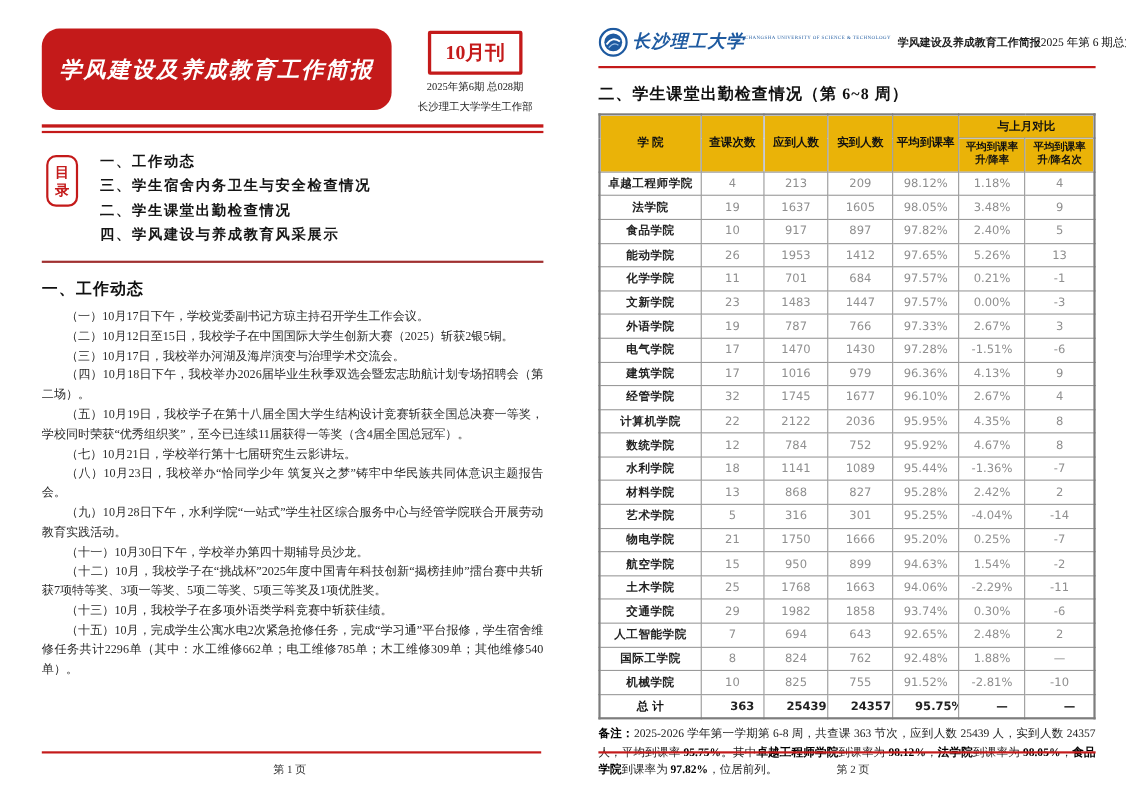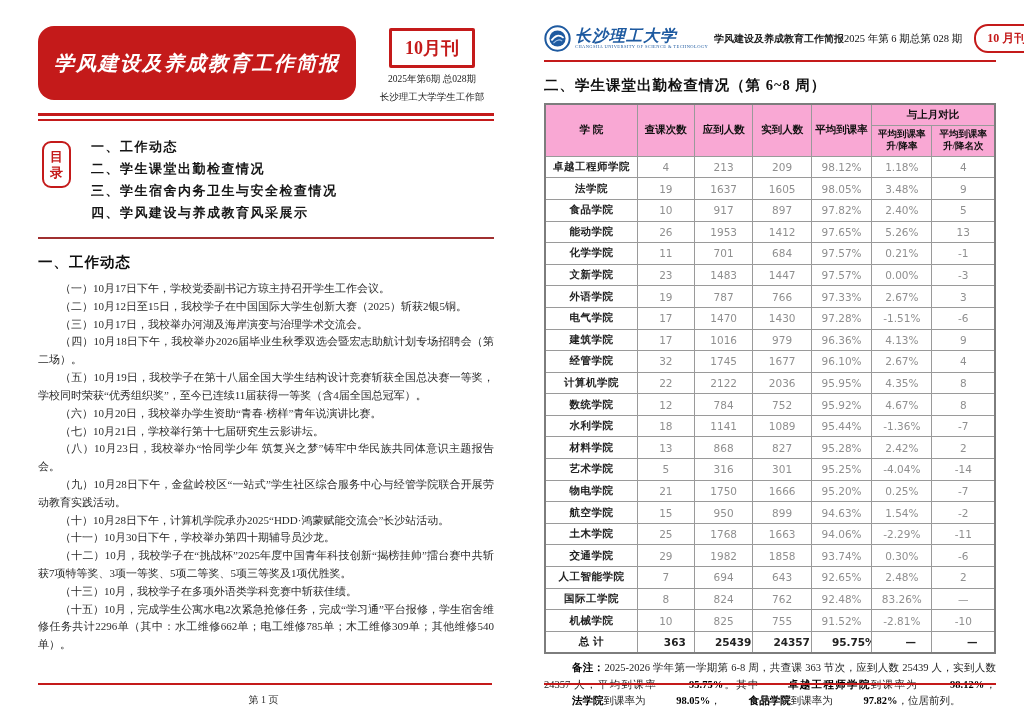--- a/index.html
+++ b/index.html
@@ -36,42 +36,42 @@
   .paras p{margin:0;font-size:11px;line-height:1.62;color:#2a2a2a;text-indent:2em;text-align:justify;}
 
   .footer-rule{position:absolute;left:38px;right:16px;bottom:40px;border-top:2px solid #c41a1a;}
   .page2 .footer-rule{left:36px;right:28px;}
   .page-footer{position:absolute;left:0;right:0;bottom:18px;text-align:center;font-size:10px;color:#333;padding-left:19px;}
 
   
   .hdr{display:flex;align-items:center;}
   .logo-wrap{display:flex;align-items:center;gap:4px;flex:none;}
   .emblem{width:27px;height:27px;flex:none;}
-  .uni-block{display:flex;flex-direction:column;line-height:1;}
+  .uni-block{display:flex;flex-direction:row;line-height:1;}
   .uni-name{color:#1e5aa0;font-weight:bold;font-style:italic;font-size:16px;letter-spacing:1px;white-space:nowrap;}
   .uni-en{color:#1e5aa0;font-size:4.5px;letter-spacing:.4px;margin-top:1px;white-space:nowrap;overflow:hidden;}
   .hdr-bulletin{font-size:10px;font-weight:bold;color:#222;margin-left:6px;white-space:nowrap;}
   .hdr-issue{font-size:10.5px;color:#111;margin-left:auto;white-space:nowrap;}
   .hdr-badge{border:2px solid #c41a1a;border-radius:14px;color:#c41a1a;font-size:12px;
              font-weight:bold;padding:4px 11px;margin-left:12px;white-space:nowrap;}
   .rule2{border-top:2.5px solid #c41a1a;margin-top:7px;}
 
   
   table.att{width:100%;border-collapse:collapse;border:2px solid #7d7d7d;table-layout:fixed;margin-top:2px;}
   table.att th,table.att td{border:1px solid #9a9a9a;text-align:center;padding:1px 2px;overflow:hidden;}
-  table.att thead th{background:#f9a8d4;font-size:10.5px;color:#111;padding:3px 2px;margin-top:15px;}
+  table.att thead th{background:#eab308;font-size:10.5px;color:#111;padding:3px 2px;margin-top:15px;}
   table.att th.sub span{display:block;font-size:9.5px;line-height:1.25;}
   table.att td{height:18.6px;}
   td.college{font-size:10.5px;font-weight:bold;color:#222;letter-spacing:.5px;}
   td.num{font-size:10.5px;color:#8f8f8f;font-family:"DejaVu Sans","Liberation Sans",sans-serif;}
   tr.total td{font-weight:bold;color:#111;}
   tr.total td.num{color:#222;padding-left:20px;}
 
   .note{font-size:10.5px;line-height:1.55;color:#222;margin-top:6px;text-align:justify;}
-  .note b{color:#000;margin-left:28px;}
+  .note b{color:#000;}
 </style>
 </head>
 <body>
 
 <div class="canvas">
 
   <div class="page page1">
     <div class="masthead">
       <div class="title-box">
         <span>学风建设及养成教育工作简报</span>
@@ -84,39 +84,37 @@
     </div>
     <div class="double-rule"></div>
 
     <div class="toc">
       <div class="toc-badge">
         <span>目</span>
         <span>录</span>
       </div>
       <ul class="toc-list" id="toc-list">
           <li>一、工作动态</li>
+          <li>三、学生宿舍内务卫生与安全检查情况</li>
           <li>二、学生课堂出勤检查情况</li>
-          <li>三、学生宿舍内务卫生与安全检查情况</li>
           <li>四、学风建设与养成教育风采展示</li>
         </ul>
     </div>
     <div class="rule"></div>
 
     <h2 class="sec-title">一、工作动态</h2>
     <div class="paras" id="paras">
         <p>（一）10月17日下午，学校党委副书记方琼主持召开学生工作会议。</p>
         <p>（二）10月12日至15日，我校学子在中国国际大学生创新大赛（2025）斩获2银5铜。</p>
         <p>（三）10月17日，我校举办河湖及海岸演变与治理学术交流会。</p>
         <p>（四）10月18日下午，我校举办2026届毕业生秋季双选会暨宏志助航计划专场招聘会（第二场）。</p>
         <p>（五）10月19日，我校学子在第十八届全国大学生结构设计竞赛斩获全国总决赛一等奖，学校同时荣获“优秀组织奖”，至今已连续11届获得一等奖（含4届全国总冠军）。</p>
-        <p>（六）10月20日，我校举办学生资助“青春·榜样”青年说演讲比赛。</p>
         <p>（七）10月21日，学校举行第十七届研究生云影讲坛。</p>
         <p>（八）10月23日，我校举办“恰同学少年 筑复兴之梦”铸牢中华民族共同体意识主题报告会。</p>
-        <p>（九）10月28日下午，金盆岭校区“一站式”学生社区综合服务中心与经管学院联合开展劳动教育实践活动。</p>
-        <p>（十）10月28日下午，计算机学院承办2025“HDD·鸿蒙赋能交流会”长沙站活动。</p>
+        <p>（九）10月28日下午，水利学院“一站式”学生社区综合服务中心与经管学院联合开展劳动教育实践活动。</p>
         <p>（十一）10月30日下午，学校举办第四十期辅导员沙龙。</p>
         <p>（十二）10月，我校学子在“挑战杯”2025年度中国青年科技创新“揭榜挂帅”擂台赛中共斩获7项特等奖、3项一等奖、5项二等奖、5项三等奖及1项优胜奖。</p>
         <p>（十三）10月，我校学子在多项外语类学科竞赛中斩获佳绩。</p>
         <p>（十五）10月，完成学生公寓水电2次紧急抢修任务，完成“学习通”平台报修，学生宿舍维修任务共计2296单（其中：水工维修662单；电工维修785单；木工维修309单；其他维修540单）。</p>
       </div>
 
     <div class="footer-rule"></div>
     <div class="page-footer">第 1 页</div>
   </div>
 
@@ -352,21 +350,21 @@
             <td class="num">92.65%</td>
             <td class="num">2.48%</td>
             <td class="num">2</td>
           </tr>
           <tr>
             <td class="college">国际工学院</td>
             <td class="num">8</td>
             <td class="num">824</td>
             <td class="num">762</td>
             <td class="num">92.48%</td>
-            <td class="num">83.26%</td>
+            <td class="num">1.88%</td>
             <td class="num">—</td>
           </tr>
           <tr>
             <td class="college">机械学院</td>
             <td class="num">10</td>
             <td class="num">825</td>
             <td class="num">755</td>
             <td class="num">91.52%</td>
             <td class="num">-2.81%</td>
             <td class="num">-10</td>

